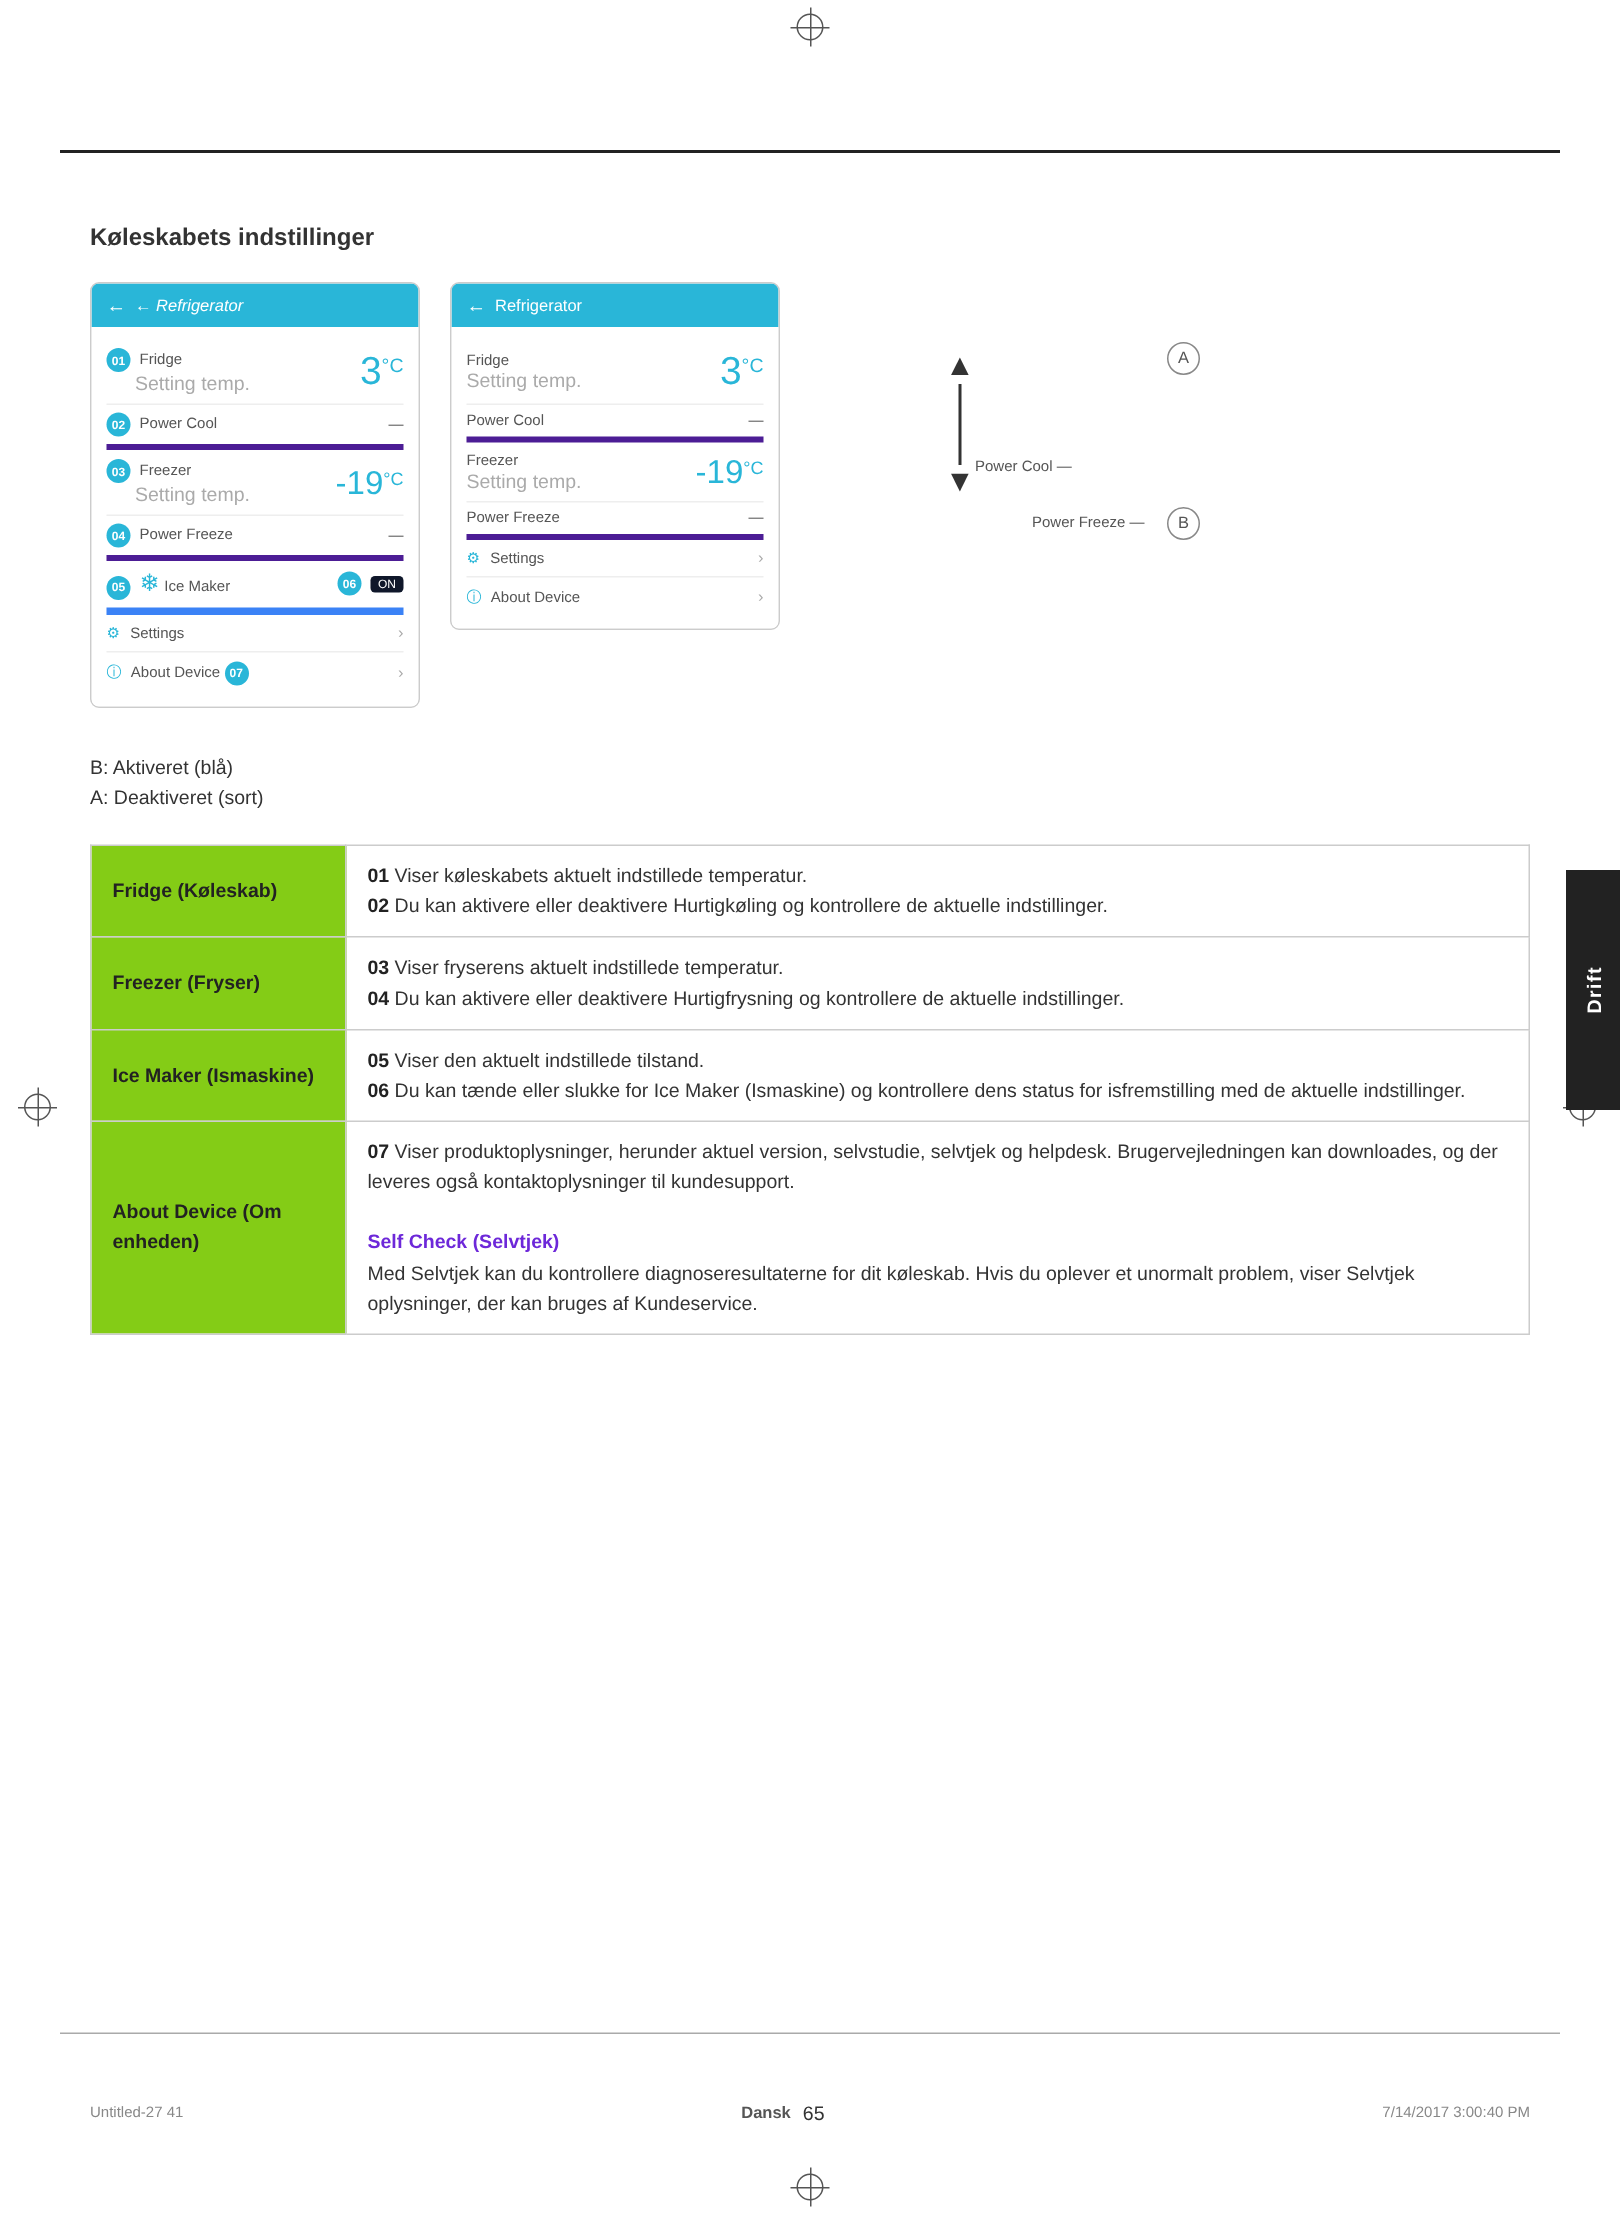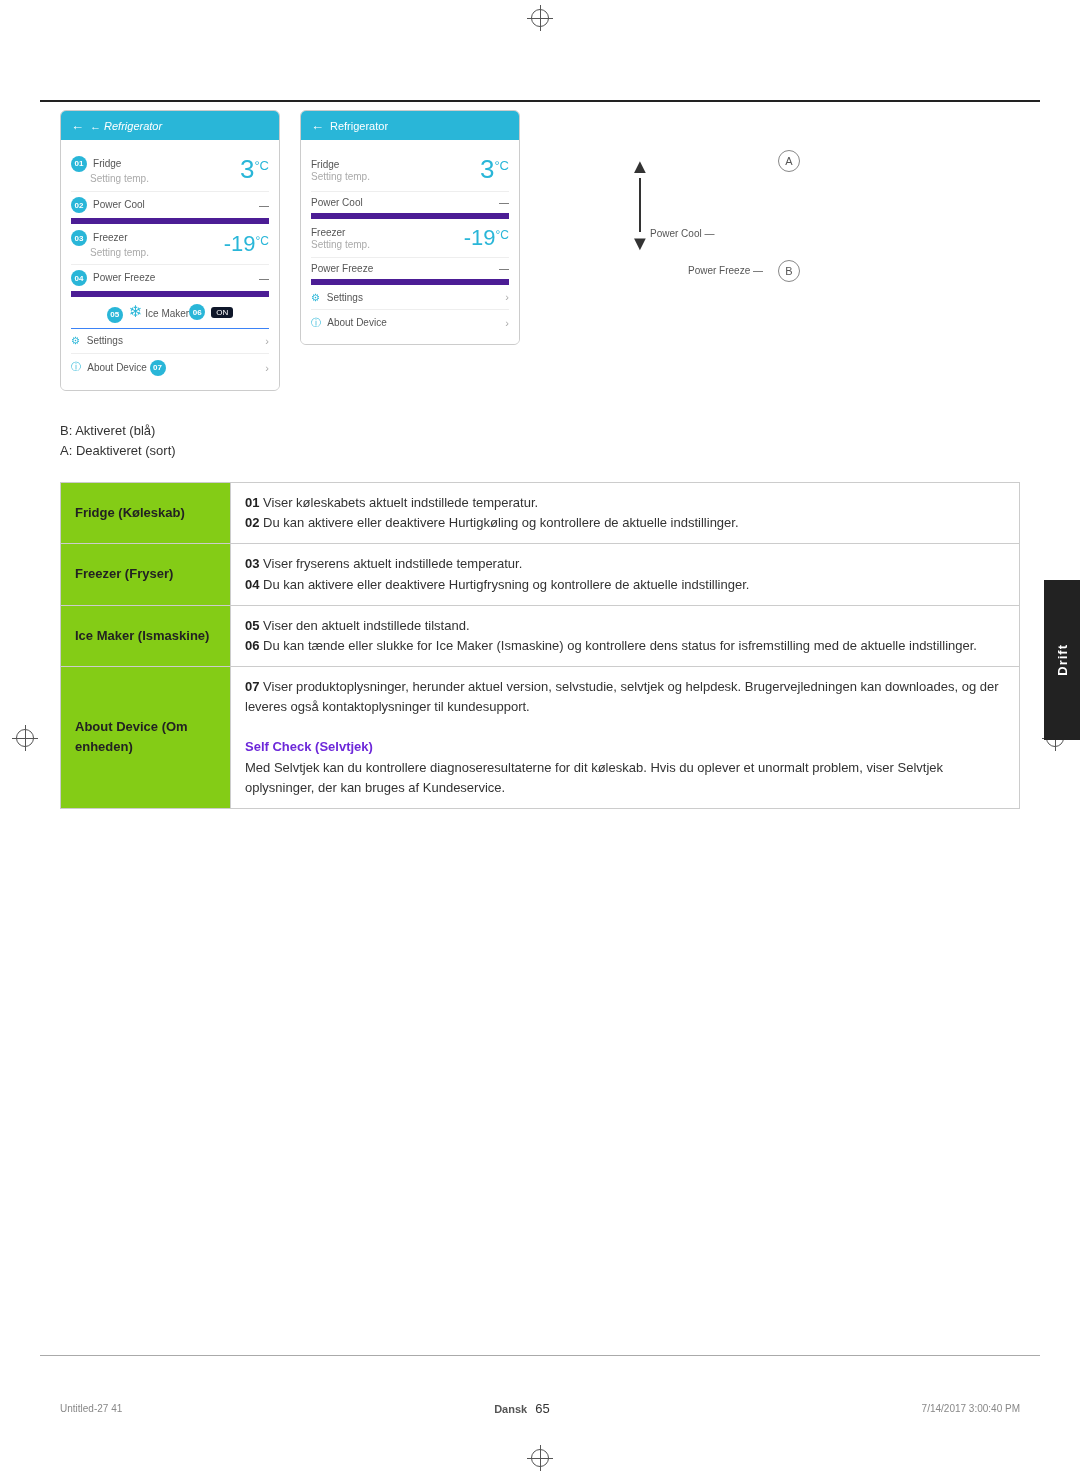--- a/index.html
+++ b/index.html
@@ -128,21 +128,21 @@
       border-bottom: 1px solid #eee;
     }
     .phone-row:last-child { border-bottom: none; }
 
     .phone-label {
       color: #555;
       font-size: 10px;
     }
     .phone-sublabel {
       color: #aaa;
-      font-size: 10px;
+      font-size: 13px;
     }
 
     .temp-big {
       font-size: 26px;
       font-weight: 300;
       color: #29b6d8;
     }
     .temp-deg {
       font-size: 13px;
       color: #29b6d8;
@@ -163,33 +163,33 @@
       font-size: 8px;
       font-weight: bold;
       margin-right: 3px;
     }
 
     .power-cool-row {
       display: flex;
       align-items: center;
       justify-content: space-between;
       padding: 5px 0;
-      border-bottom: 6px solid #4c1d95;
+      border-bottom: 4px solid #4c1d95;
     }
     .power-dash {
       color: #555;
       font-size: 10px;
     }
 
     .ice-maker-row {
       display: flex;
       align-items: center;
-      justify-content: center;
+      justify-content: space-between;
       padding: 5px 0;
-      border-bottom: 1px solid #3b82f6;
+      border-bottom: 5px solid #3b82f6;
     }
 
     .on-badge {
       background: #0f172a;
       color: #fff;
       border-radius: 3px;
       padding: 1px 5px;
       font-size: 8px;
     }
 
@@ -376,20 +376,21 @@
 </div>
 
 <div class="top-line"></div>
 
 <div class="side-tab">
   <span>Drift</span>
 </div>
 
 <div class="main-content">
 
+  <h2 class="section-heading">Køleskabets indstillinger</h2>
 
   <div class="screenshots-row">
 
     <div class="phone-mockup">
       <div class="phone-header">
         <span class="arrow">←</span>
         <span style="font-size:11px;font-style:italic;">← Refrigerator</span>
       </div>
       <div class="phone-body">
 

